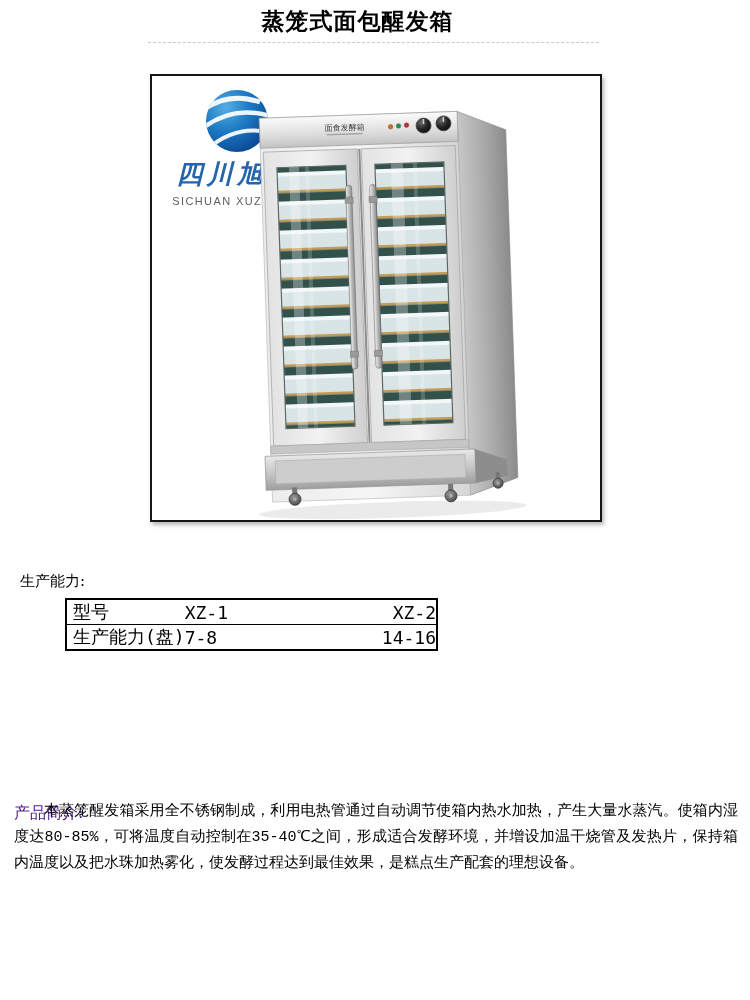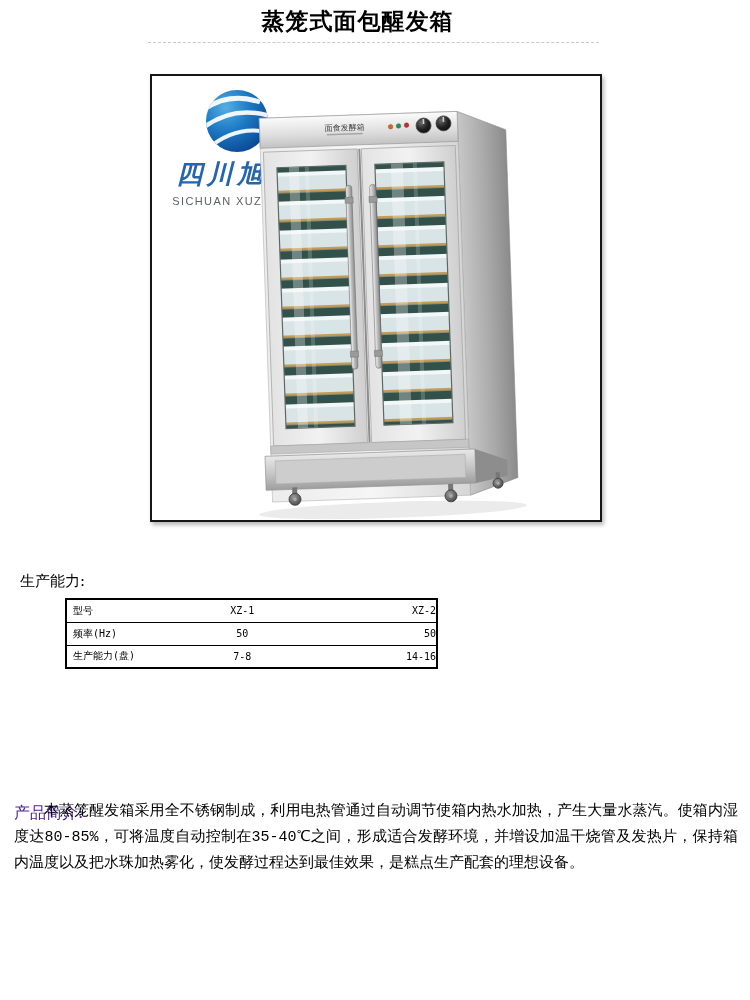--- a/index.html
+++ b/index.html
@@ -43,28 +43,28 @@
 
   
   .specs-heading {
     position: absolute; left: 20px; top: 572px; font-size: 15px; color: #000;
     font-family: "DejaVu Serif", serif;
   }
   table.specs {
     position: absolute; left: 65px; top: 598px; width: 373px;
     border-collapse: collapse; border: 2px solid #000;
     font-family: "DejaVu Sans Mono", "DejaVu Serif", monospace;
-    font-size: 10px; color: #000;
+    font-size: 18px; color: #000;
   }
   table.specs td {
     height: 23px; border-bottom: 1px solid #000; padding: 0;
     white-space: nowrap;
   }
   table.specs td.c1 { width: 31%; text-align: left; padding-left: 6px; }
-  table.specs td.c2 { width: 33%; text-align: center; }
+  table.specs td.c2 { width: 33%; }
   table.specs td.c3 { width: 36%; text-align: right; }
 
   
   .intro-heading {
     position: absolute; left: 14px; top: 778px; font-size: 16px; color: #4c1d95;
     font-family: "DejaVu Serif", serif;
     margin-top: 25px;
   }
   .intro-body {
     position: absolute; left: 14px; top: 799px; width: 724px;
@@ -236,25 +236,20 @@
 <div class="specs-heading">生产能力:</div>
 
 <table class="specs">
   <tbody>
     <tr>
       <td class="c1">型号</td>
       <td class="c2">XZ-1</td>
       <td class="c3">XZ-2</td>
     </tr>
     <tr>
-      <td class="c1">频率(Hz)</td>
-      <td class="c2">50</td>
-      <td class="c3">50</td>
-    </tr>
-    <tr>
       <td class="c1">生产能力(盘)</td>
       <td class="c2">7-8</td>
       <td class="c3">14-16</td>
     </tr>
   </tbody>
 </table>
 
 <div class="intro-heading">产品简介:</div>
 <p class="intro-body">本蒸笼醒发箱采用全不锈钢制成，利用电热管通过自动调节使箱内热水加热，产生大量水蒸汽。使箱内湿度达80-85%，可将温度自动控制在35-40℃之间，形成适合发酵环境，并增设加温干烧管及发热片，保持箱内温度以及把水珠加热雾化，使发酵过程达到最佳效果，是糕点生产配套的理想设备。</p>
 

